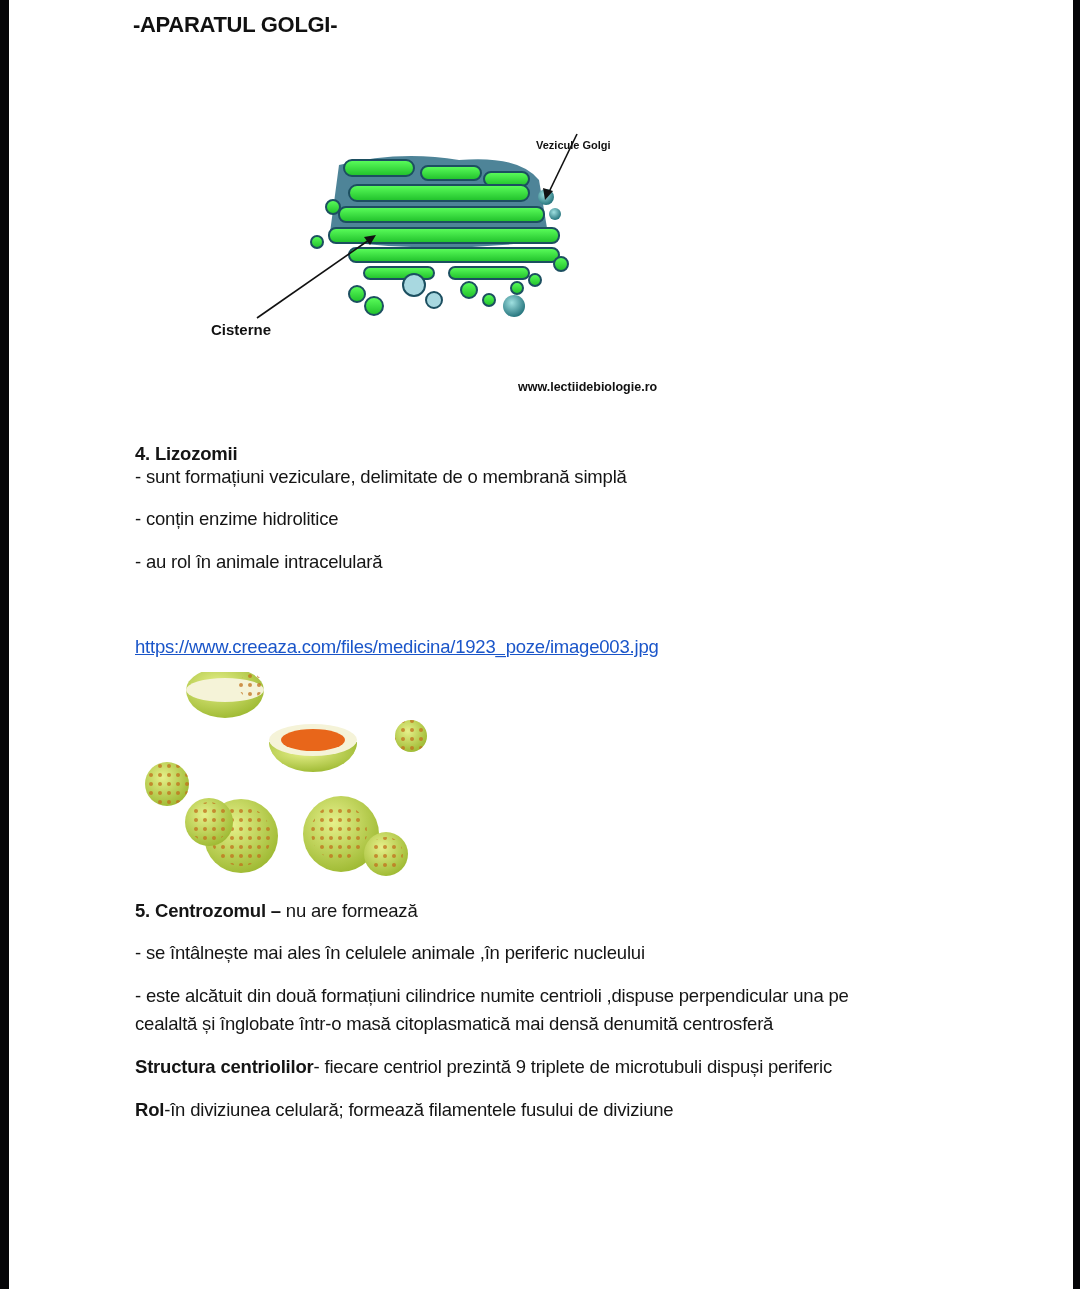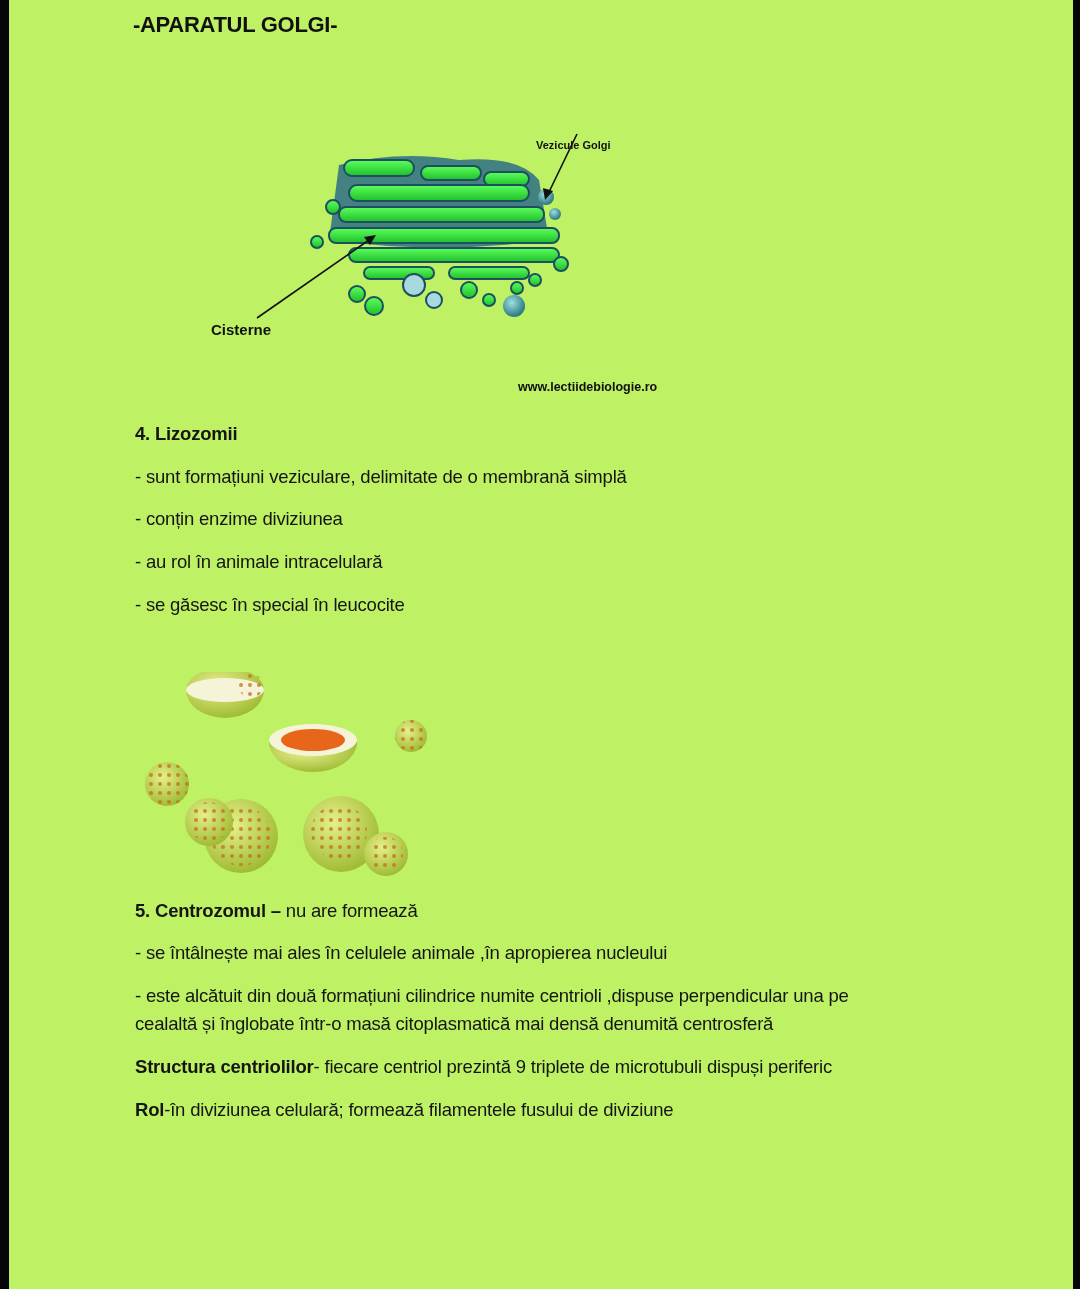--- a/index.html
+++ b/index.html
@@ -1,28 +1,28 @@
 <!DOCTYPE html>
 <html><head>
   <meta charset="utf-8">
   <style>
     * { box-sizing: border-box; margin: 0; padding: 0; }
     html, body { width: 1080px; height: 1289px; background: #050508; overflow: hidden; }
     body { font-family: "Liberation Sans", sans-serif; position: relative; }
     .page {
       position: absolute; left: 9px; top: 0; width: 1064px; height: 1289px;
-      background: #bef264;
+      background: #ffffff;
     }
     .abs { position: absolute; }
     .title {
       left: 124px; top: 12px; font-size: 22px; font-weight: bold; color: #111;
       letter-spacing: -0.3px;
     }
     .txt { font-size: 18.5px; color: #151515; white-space: nowrap; letter-spacing: -0.2px; }
-    .bold { font-weight: bold; }
+    .bold { font-weight: bold; margin-top: 20px; }
     .link { color: #1a55c9; text-decoration: underline; font-size: 18.5px; white-space: nowrap; letter-spacing: -0.2px; }
     .label-sm { font-size: 11px; font-weight: bold; color: #111; white-space: nowrap; }
     .label-md { font-size: 15px; font-weight: bold; color: #111; white-space: nowrap; }
     .credit { font-size: 12.5px; font-weight: bold; color: #111; white-space: nowrap; }
   </style>
 </head>
 <body>
 
 <div class="page">
 
@@ -73,23 +73,23 @@
       <line x1="58" y1="208" x2="170" y2="130" stroke="#111" stroke-width="1.6"></line>
       <polygon points="177,125 165,127 171,135" fill="#111"></polygon>
     </svg>
     <div class="abs label-sm" style="left:337px; top:29px;">Vezicule Golgi</div>
     <div class="abs label-md" style="left:12px; top:211px;">Cisterne</div>
     <div class="abs credit" style="left:319px; top:270px;">www.lectiidebiologie.ro</div>
   </div>
 
   <div class="abs txt bold" style="left:126px; top:423px;">4. Lizozomii</div>
   <div class="abs txt" style="left:126px; top:466px;">- sunt formațiuni veziculare, delimitate de o membrană simplă</div>
-  <div class="abs txt" style="left:126px; top:508px;">- conțin enzime diviziunea</div>
+  <div class="abs txt" style="left:126px; top:508px;">- conțin enzime hidrolitice</div>
   <div class="abs txt" style="left:126px; top:551px;">- au rol în animale intracelulară</div>
-  <div class="abs txt" style="left:126px; top:594px;">- se găsesc în special în leucocite</div>
+  <a class="abs link" style="left:126px; top:636px;">https://www.creeaza.com/files/medicina/1923_poze/image003.jpg</a>
 
   <div class="abs" style="left:120px; top:672px; width:310px; height:210px;">
     <svg width="310" height="210" viewBox="0 0 310 210">
       <defs>
         <radialGradient id="ly" cx="0.4" cy="0.35" r="0.7">
           <stop offset="0" stop-color="#e6f08a"></stop>
           <stop offset="1" stop-color="#9cb830"></stop>
         </radialGradient>
         <pattern id="dots" width="9" height="9" patternUnits="userSpaceOnUse">
           <circle cx="4" cy="4" r="2" fill="#c0701a" opacity="0.75"></circle>
@@ -119,21 +119,21 @@
       <circle cx="212" cy="162" r="38" fill="url(#ly)"></circle>
       <circle cx="210" cy="160" r="28" fill="url(#dots)"></circle>
       <circle cx="257" cy="182" r="22" fill="url(#ly)"></circle>
       <circle cx="257" cy="182" r="17" fill="url(#dots)"></circle>
     </svg>
   </div>
 
   <div class="abs txt" style="left:126px; top:900px;">
     <span class="bold">5. Centrozomul –</span><span> nu are formează</span>
   </div>
-  <div class="abs txt" style="left:126px; top:942px;">- se întâlnește mai ales în celulele animale ,în apropierea nucleului</div>
+  <div class="abs txt" style="left:126px; top:942px;">- se întâlnește mai ales în celulele animale ,în periferic nucleului</div>
   <div class="abs txt" style="left:126px; top:985px;">- este alcătuit din două formațiuni cilindrice numite centrioli ,dispuse perpendicular una pe</div>
   <div class="abs txt" style="left:126px; top:1013px;">cealaltă și înglobate într-o masă citoplasmatică mai densă denumită centrosferă</div>
   <div class="abs txt" style="left:126px; top:1056px;text-align:center;">
     <span class="bold">Structura centriolilor</span><span>- fiecare centriol prezintă  9 triplete de microtubuli dispuși periferic</span>
   </div>
   <div class="abs txt" style="left:126px; top:1099px;text-align:right;">
     <span class="bold">Rol</span><span>-în diviziunea celulară; formează filamentele fusului de diviziune</span>
   </div>
 
 </div>

